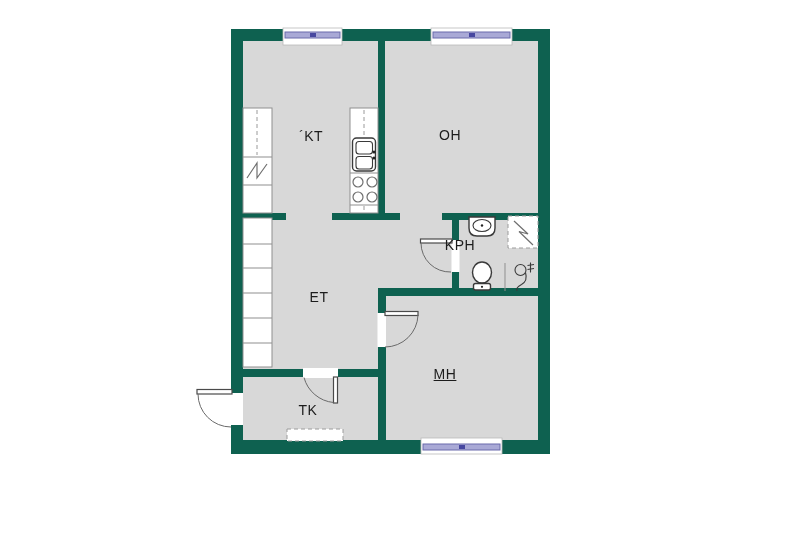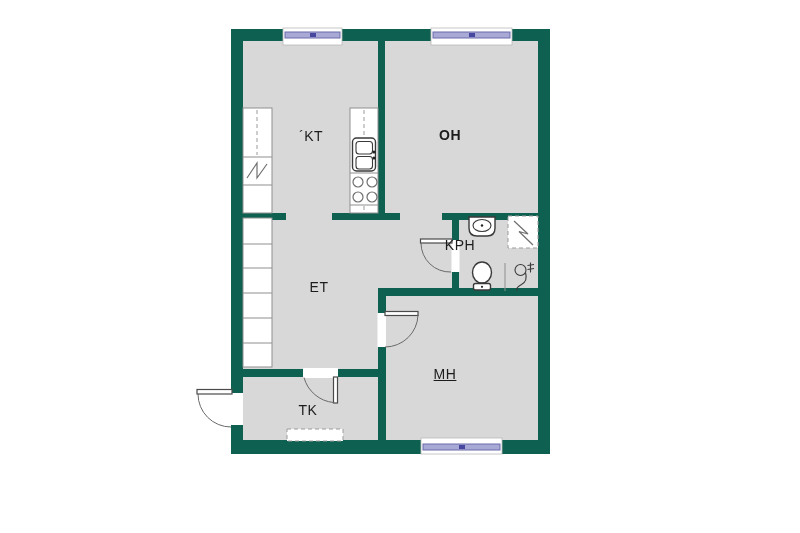--- a/index.html
+++ b/index.html
@@ -29,22 +29,22 @@
   .dash-box{fill:#fff;stroke:#9c9c9c;stroke-width:1;stroke-dasharray:4 3;}
   .room-label{
     position:absolute;
     transform:translate(-50%,-50%);
     font-size:14px;
     letter-spacing:0.5px;
     color:#1c1c1c;
     white-space:nowrap;
   }
   .lbl-kt{left:311px;top:136px;}
-  .lbl-oh{left:450px;top:135px;font-weight:bold;}
-  .lbl-et{left:315px;top:287px;padding-left:8px;}
+  .lbl-oh{left:450px;top:135px;}
+  .lbl-et{left:315px;top:297px;padding-left:8px;}
   .lbl-kph{left:460px;top:245px;}
   .lbl-mh{left:445px;top:374px;text-decoration:underline;}
   .lbl-tk{left:308px;top:410px;}
 </style>
 </head>
 <body>
 
 <div class="stage">
 
   <svg class="plan-svg" width="800" height="533" viewBox="0 0 800 533">

